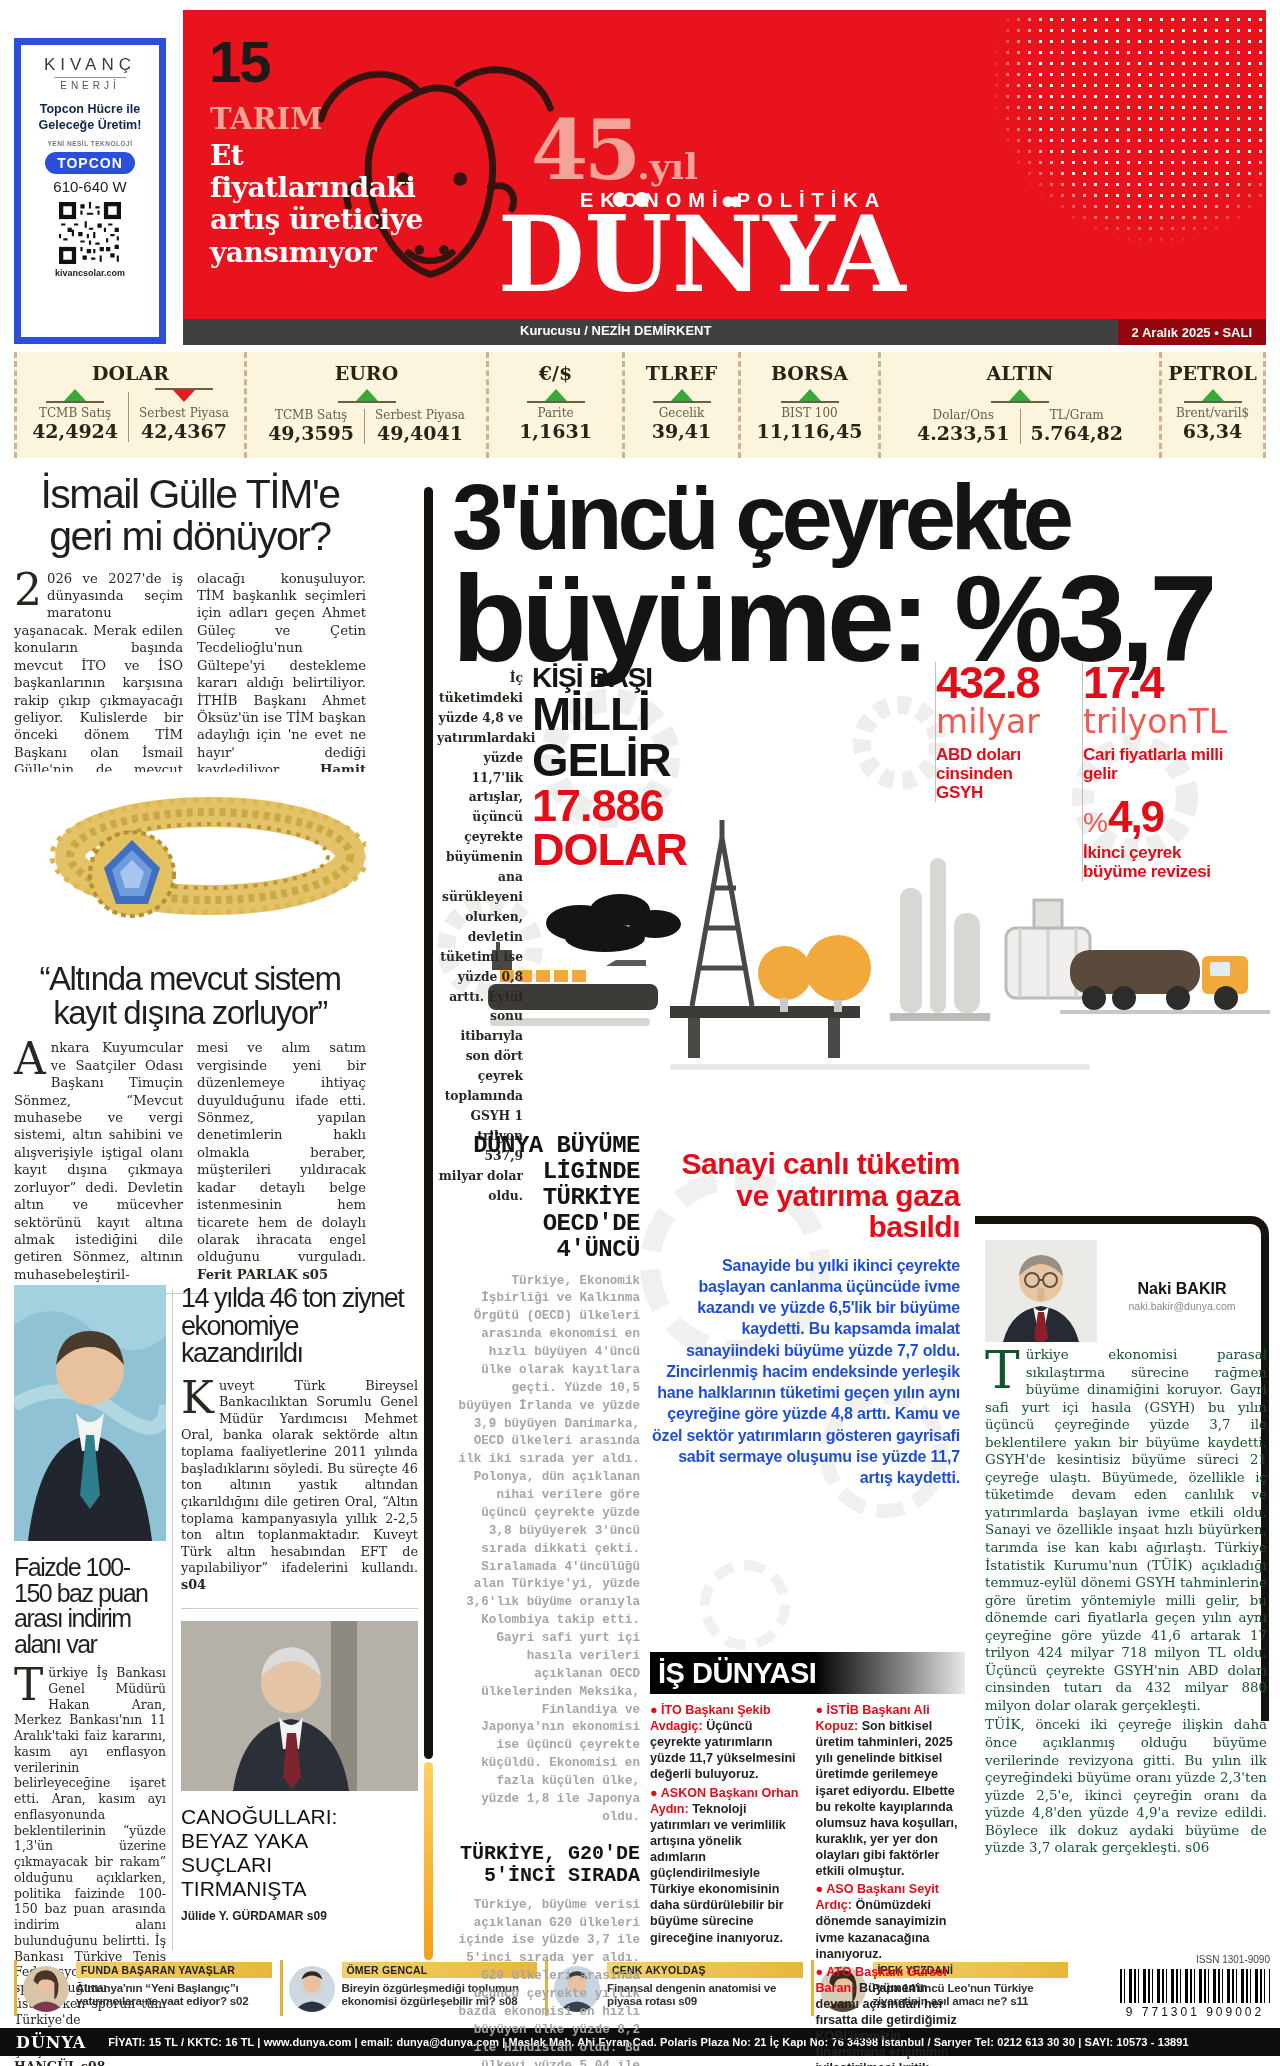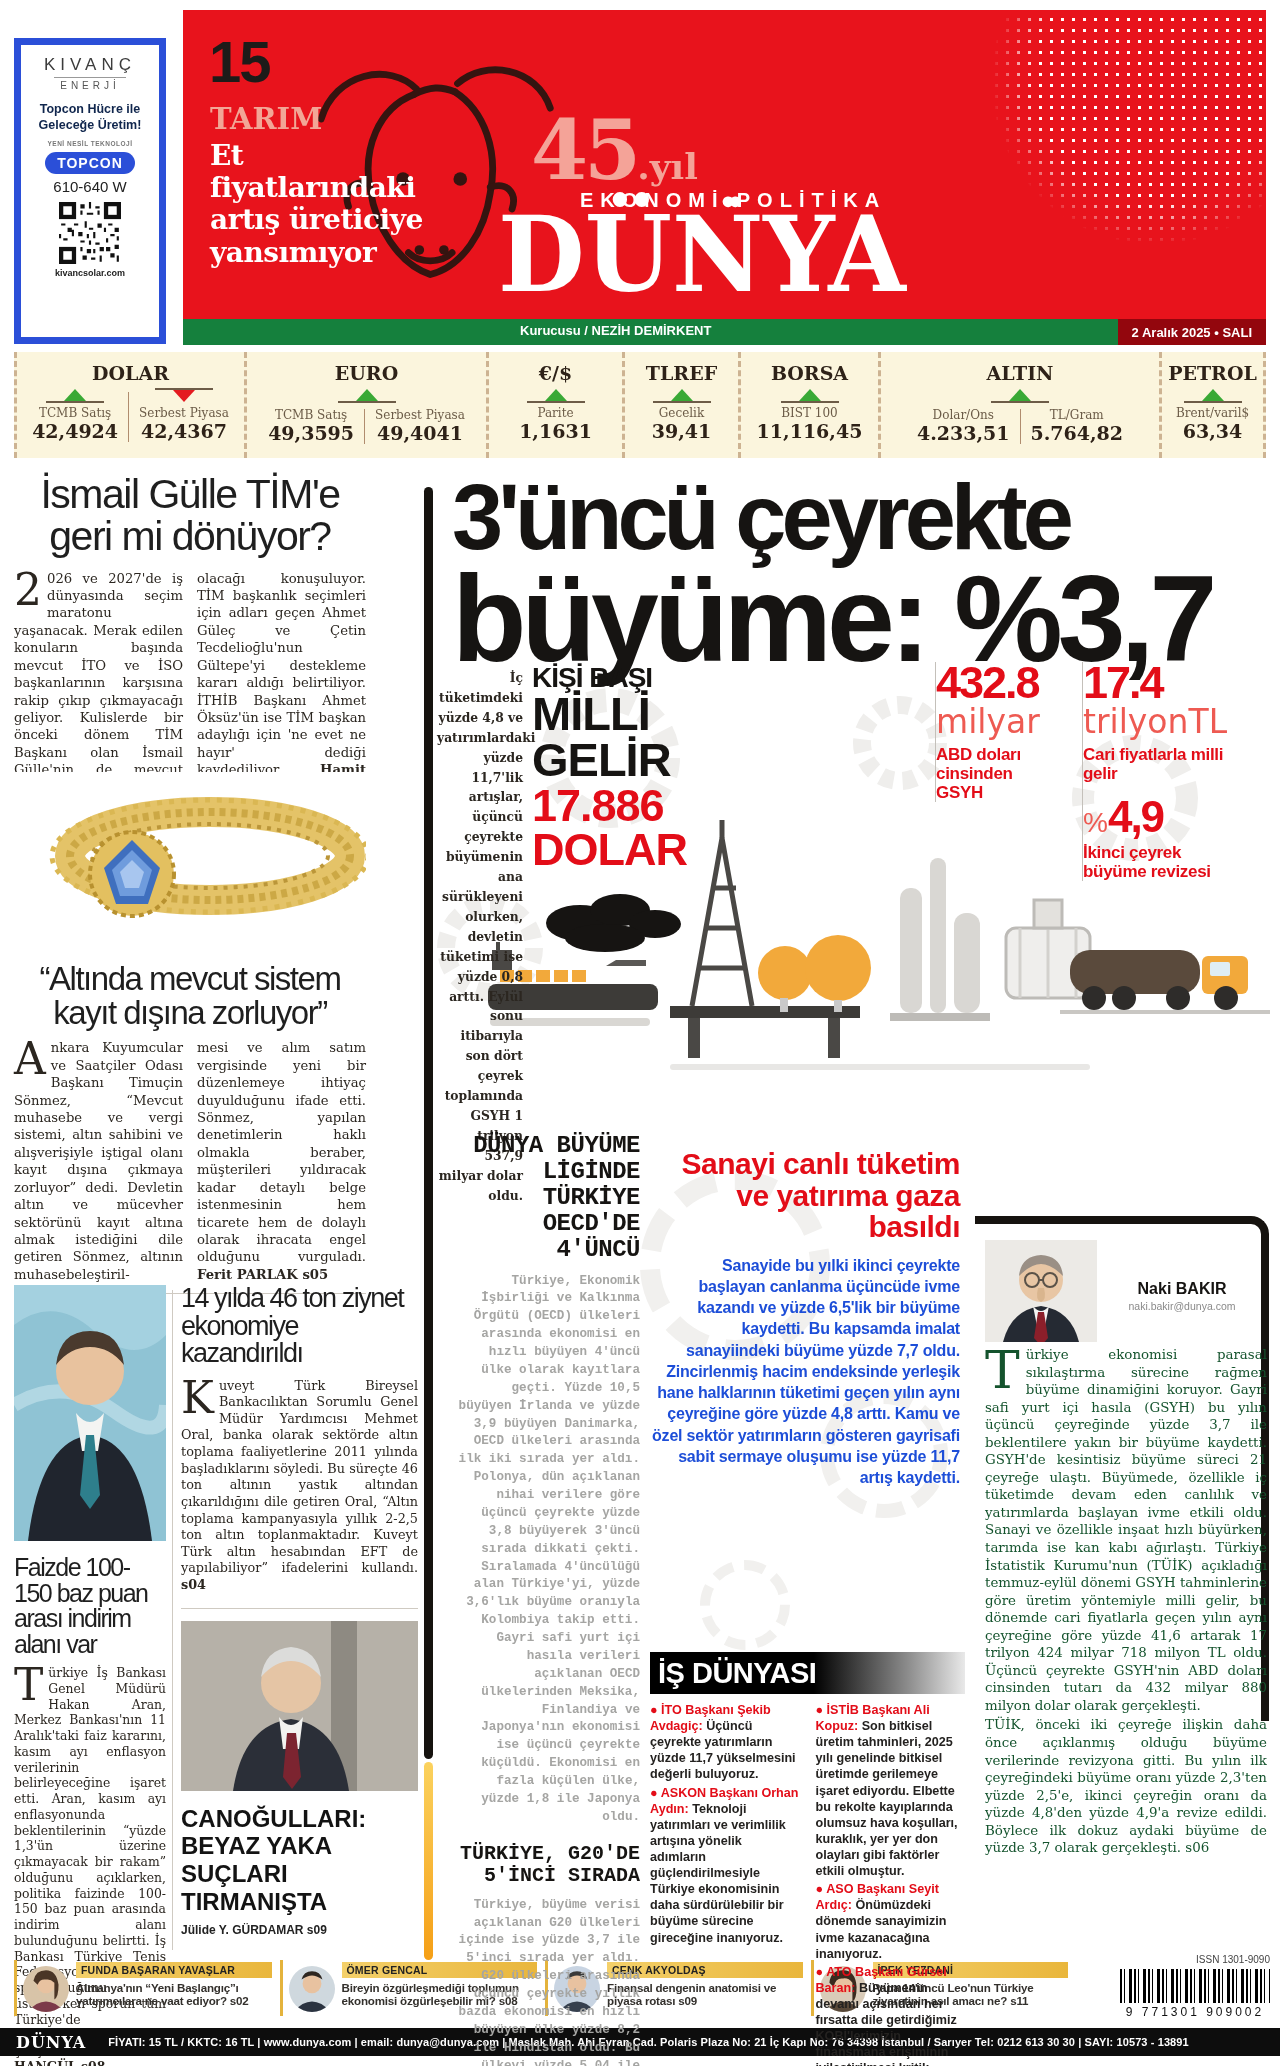--- a/index.html
+++ b/index.html
@@ -32,21 +32,21 @@
          -webkit-mask-image:radial-gradient(circle,#000 52%,transparent 71%);
          mask-image:radial-gradient(circle,#000 52%,transparent 71%);}
   #anniv{left:348px;top:92px;color:#f4a398;}
   #anniv .n{font-size:82px;font-weight:bold;letter-spacing:-4px;font-family:"DejaVu Serif",serif;}
   #anniv .s{font-size:36px;font-weight:bold;font-family:"DejaVu Serif",serif;}
   #tagline{left:397px;top:176px;color:#fff;font-size:20px;font-weight:bold;letter-spacing:7px;
            display:flex;align-items:center;}
   #tagline .dots{font-size:25px;letter-spacing:-8px;margin:0 2px 0 -4px;}
   #logo{left:315px;top:192px;font-size:100px;font-weight:bold;color:#fff;
         font-family:"DejaVu Serif",serif;letter-spacing:0px;transform:scaleY(1.05);transform-origin:top left;line-height:1;}
-  #bannerbar{left:0;bottom:0;width:100%;height:26px;background:#15803d;}
+  #bannerbar{left:0;bottom:0;width:100%;height:26px;background:#404040;}
   #founder{left:337px;top:4px;font-size:13px;font-weight:bold;color:#fff;}
   #dateline{right:0;top:0;height:100%;background:#93060d;color:#fff;font-size:13px;font-weight:bold;
             display:flex;align-items:center;padding:0 14px;}
 
   
   #markets{left:14px;top:352px;width:1252px;height:106px;background:#fbf5dd;display:flex;
            border-left:3px dashed #cdb392;border-right:3px dashed #cdb392;box-sizing:border-box;}
   .mcell{display:flex;flex-direction:column;align-items:center;justify-content:flex-start;
          padding-top:10px;box-sizing:border-box;}
   .mcell + .mcell{border-left:3px dashed #cdb392;}
@@ -89,21 +89,21 @@
   #bracelet{left:14px;top:772px;width:352px;height:186px;}
 
   #faiz{left:14px;top:1285px;width:152px;}
   #faiz .ttl{font-size:25px;margin-top:10px;}
   #faiz .body{font-family:"DejaVu Serif",serif;font-size:12.4px;line-height:1.27;text-align:justify;color:#2b2620;margin-top:8px;}
 
   #ziynet{left:181px;top:1285px;width:237px;}
   #ziynet .ttl{font-size:27px;}
   #ziynet .body{font-family:"DejaVu Serif",serif;font-size:12.8px;line-height:1.3;text-align:justify;color:#2b2620;margin-top:10px;}
   #cano{margin-top:14px;border-top:1px solid #cfcac2;padding-top:12px;}
-  #cano .ttl{font-size:24px;font-weight:bold;color:#131313;line-height:1.15;width:170px;margin-top:10px;}
+  #cano .ttl{font-size:21px;font-weight:normal;color:#131313;line-height:1.15;width:170px;margin-top:10px;}
   #cano .by{font-size:12px;font-weight:bold;margin-top:8px;}
 
   
   #mainhead{left:452px;top:472px;width:825px;color:#161412;}
   #mainhead .l1{font-size:92px;font-weight:bold;letter-spacing:-5px;line-height:.98;}
   #mainhead .l2{font-size:122px;font-weight:bold;letter-spacing:-5px;line-height:.94;}
   #lead{left:437px;top:668px;width:86px;text-align:right;font-family:"DejaVu Serif",serif;
         font-weight:bold;font-size:12.3px;line-height:1.62;color:#2b2620;}
   #kisibasi{left:532px;top:664px;width:160px;line-height:.98;letter-spacing:-1px;}
   #kisibasi .k1{font-size:28px;font-weight:bold;color:#161412;}

